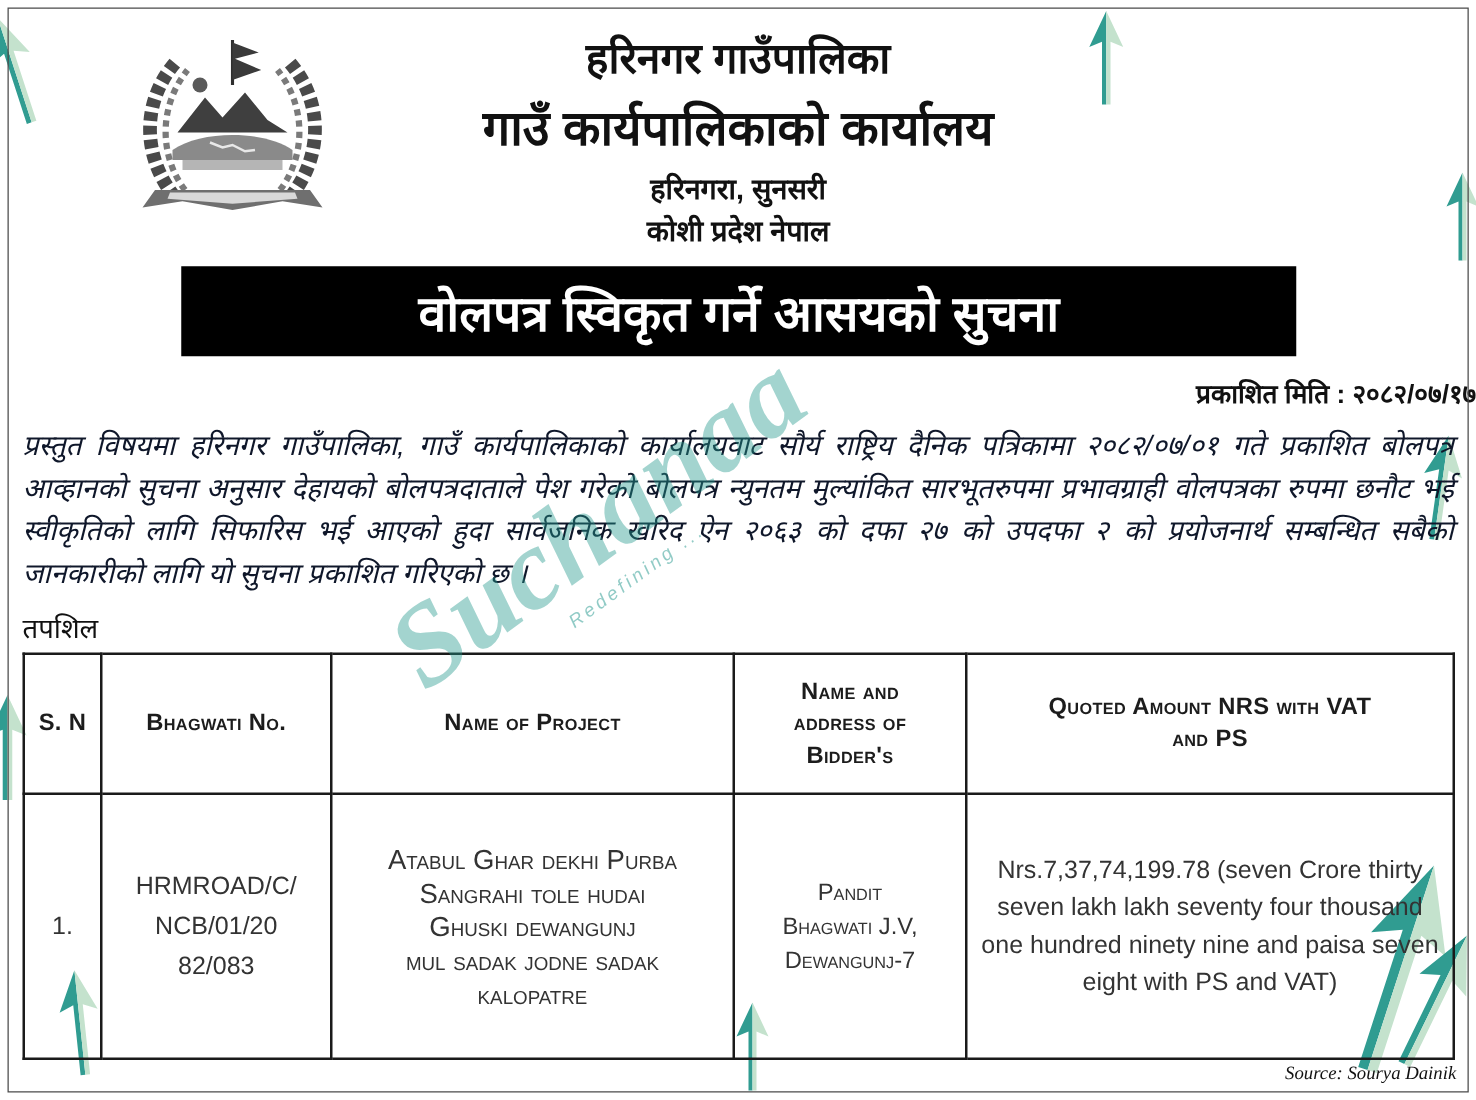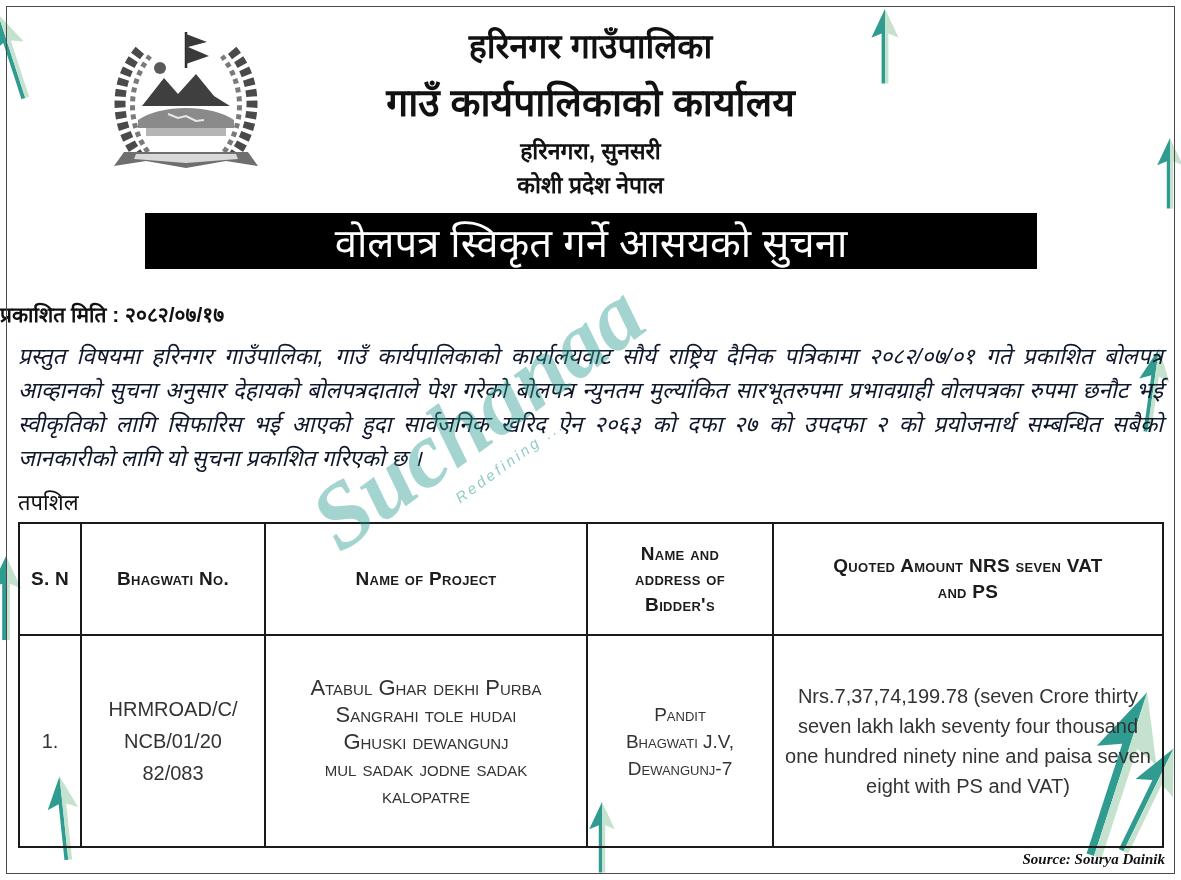--- a/index.html
+++ b/index.html
@@ -29,27 +29,27 @@
   .emblem { position: absolute; left: 106px; top: 26px; width: 160px; height: 150px; z-index: 2; }
 
   
   .hdr { position: absolute; left: 0; right: 0; text-align: center; z-index: 2; }
   .title-main   { top: 22px;  font-size: 34px; font-weight: bold; }
   .title-office { top: 74px;  font-size: 39px; font-weight: bold; }
   .addr         { top: 134px; font-size: 23px; font-weight: bold; }
   .prov         { top: 168px; font-size: 23px; font-weight: bold; }
 
   .banner {
-    position: absolute; left: 145px; top: 213px; width: 892px; height: 56px;
+    position: absolute; left: 145px; top: 213px; width: 892px; height: 72px;
     background: #000; color: #fff;
     display: flex; align-items: center; justify-content: center;
-    font-size: 40px; font-weight: normal; z-index: 2;
-  }
-
-  .published { position: absolute; left: 0; right: 0; top: 300px; text-align: left;
+    font-size: 40px; font-weight: bold; z-index: 2;
+  }
+
+  .published { position: absolute; left: 0; right: 0; top: 300px; text-align: right;
                font-size: 21px; font-weight: bold; z-index: 2; }
 
   .body-par {
     position: absolute; left: 18px; right: 18px; top: 340px;
     font-size: 22.5px; line-height: 34px; text-align: justify; color: #0f172a; z-index: 2; font-style: italic;
   }
 
   .details-label { position: absolute; left: 18px; top: 486px; font-size: 22px; z-index: 2; text-align: right; }
 
   table.notice {
@@ -71,21 +71,21 @@
   td.sn       { font-size: 20px; color: #333; }
   td.contract { font-size: 20px; line-height: 32px; color: #333; }
   td.project  { font-size: 22px; line-height: 27px; color: #333; }
   td.bidder   { font-size: 19px; line-height: 27px; color: #333; margin-top: 12px; }
   td.amount   { font-size: 20px; line-height: 30px; color: #333; padding: 4px 14px; margin-top: 39px; }
   .preline { white-space: pre-line; }
 
   .source {
     position: absolute; right: 16px; top: 851px;
     font-family: "Liberation Serif", serif;
-    font-style: italic; font-weight: bold; font-size: 15px; color: #111; z-index: 4;
+    font-style: italic; font-weight: normal; font-size: 15px; color: #111; z-index: 4;
   }
 
   
   .watermark {
     position: absolute; left: 250px; top: 280px; width: 460px; height: 280px;
     display: flex; flex-direction: column; align-items: center; justify-content: center;
     transform: rotate(-36deg);
     z-index: 3; pointer-events: none;
   }
   .watermark .wm-text {
@@ -185,21 +185,21 @@
       <col style="width:390px">
     </colgroup>
     <thead>
       <tr>
         <th class="smallcaps preline">S. N</th>
         <th class="smallcaps preline">Bhagwati No.</th>
         <th class="smallcaps preline">Name of Project</th>
         <th class="smallcaps preline">Name and
 address of
 Bidder's</th>
-        <th class="smallcaps preline">Quoted Amount NRS seven VAT
+        <th class="smallcaps preline">Quoted Amount NRS with VAT
 and PS</th>
       </tr>
     </thead>
     <tbody>
       <tr>
         <td class="sn">1.</td>
         <td class="contract preline">HRMROAD/C/
 NCB/01/20
 82/083</td>
         <td class="project smallcaps preline">Atabul Ghar dekhi Purba

